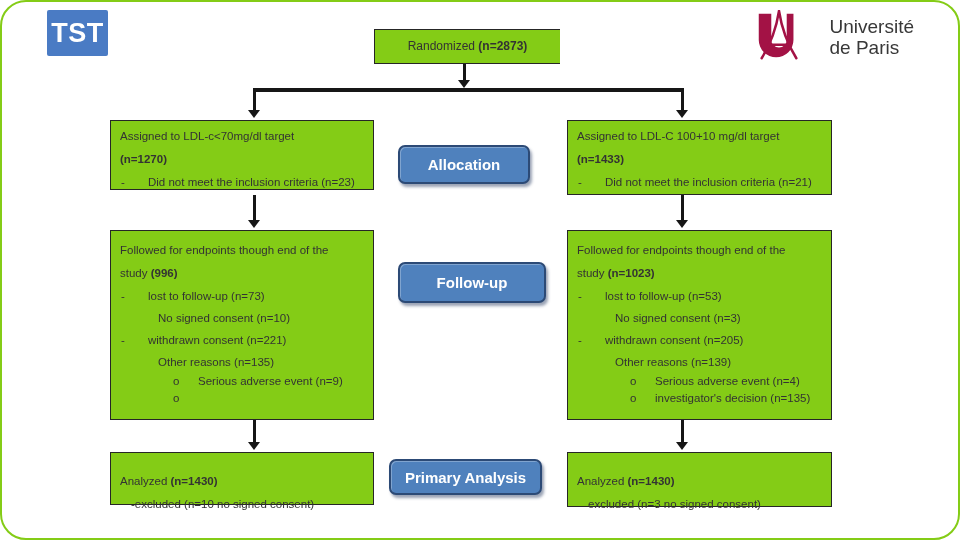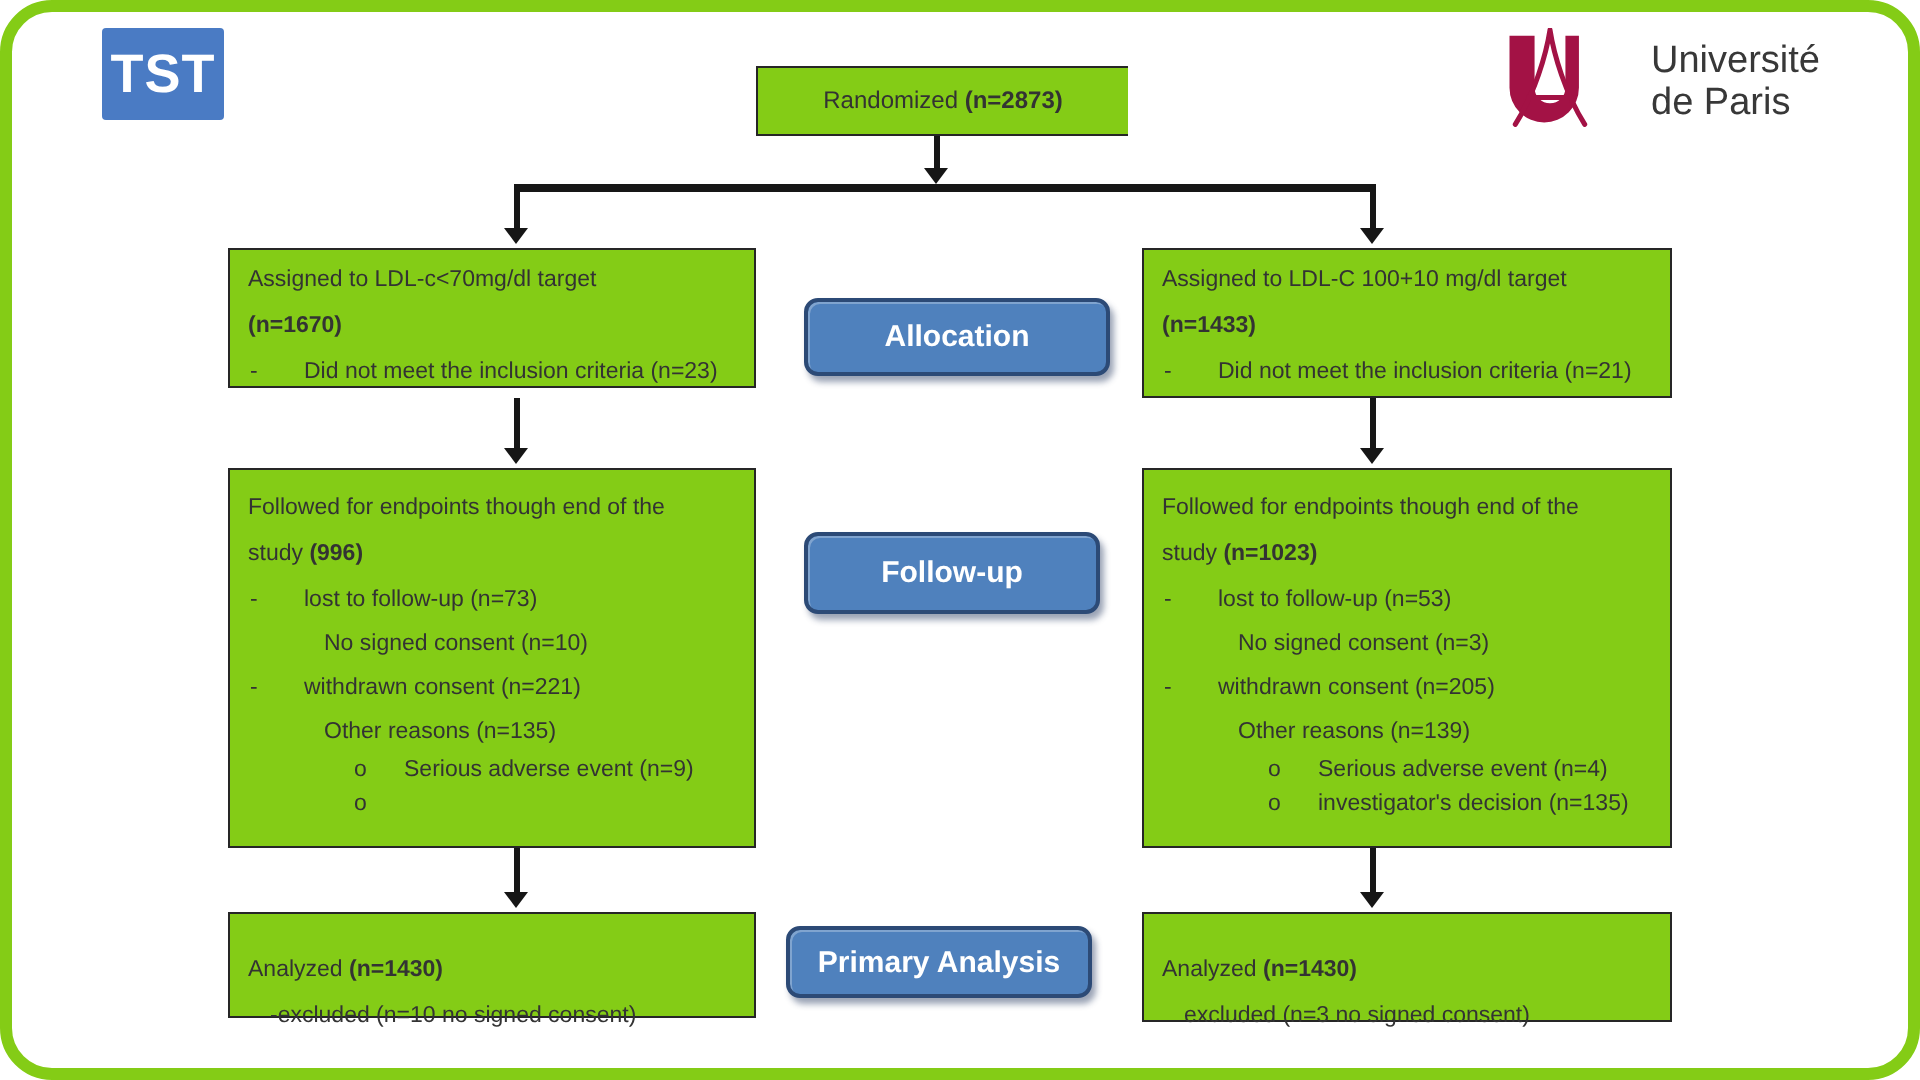--- a/index.html
+++ b/index.html
@@ -1,17 +1,17 @@
 <!DOCTYPE html>
 <html style="--stage-blue: #4f81bd; --stage-border: #2c4a76; --tst-blue: #4a7bc4; --crimson: #a31245; --text: #333333; --line: #161616;"><head>
 <meta charset="utf-8">
 <style>
   html,body{margin:0;padding:0;background:#ffffff;}
   body{width:960px;height:540px;position:relative;font-family:"Liberation Sans",sans-serif;}
-  .slide{position:absolute;inset:0;background:#fff;border:6px solid #84cc16;border-radius:26px;box-sizing:border-box;overflow:hidden;}
+  .slide{position:absolute;inset:0;background:#fff;border:2px solid #84cc16;border-radius:26px;box-sizing:border-box;overflow:hidden;}
 
   
   .tst{position:absolute;left:45px;top:8px;width:61px;height:46px;background:var(--tst-blue,#4a7bc4);
        color:#fff;font-weight:bold;font-size:27px;display:flex;align-items:center;justify-content:center;
        letter-spacing:.5px;border-radius:2px;}
 
   
   .uni{position:absolute;top:8px;right:44px;display:flex;align-items:center;gap:22px;}
   .uni svg{width:58px;height:54px;display:block;}
   .uni-text{color:#383838;font-size:19px;line-height:21px;font-weight:500;}
@@ -74,40 +74,40 @@
   <div class="vline" style="left:251px;top:90px;height:19px;"></div>
   <div class="ah" style="left:246px;top:108px;"></div>
   <div class="vline" style="left:679px;top:90px;height:19px;"></div>
   <div class="ah" style="left:674px;top:108px;"></div>
 
   <div class="fbox pt4" style="left:108px;top:118px;width:264px;height:70px;">
       <div class="line head">
         <span class="txt"><span>Assigned to LDL-c&lt;70mg/dl target</span></span>
       </div>
       <div class="line head">
-        <span class="txt"><span class="b">(n=1670)</span></span>
+        <span class="txt"><span class="b">(n=1270)</span></span>
       </div>
       <div class="line item">
         <span class="bullet">-</span>
         <span class="txt"><span>Did not meet the inclusion criteria (n=23)</span></span>
       </div>
     </div>
   <div class="fbox pt4" style="left:565px;top:118px;width:265px;height:75px;">
       <div class="line head">
         <span class="txt"><span>Assigned to LDL-C 100+10 mg/dl target</span></span>
       </div>
       <div class="line head">
         <span class="txt"><span class="b">(n=1433)</span></span>
       </div>
       <div class="line item">
         <span class="bullet">-</span>
         <span class="txt"><span>Did not meet the inclusion criteria (n=21)</span></span>
       </div>
     </div>
-  <div class="stage-btn" style="left:396px;top:143px;width:153px;height:39px;">Allocation</div>
+  <div class="stage-btn" style="left:396px;top:143px;width:132px;height:39px;">Allocation</div>
 
   <div class="vline" style="left:251px;top:193px;height:26px;"></div>
   <div class="ah" style="left:246px;top:218px;"></div>
   <div class="vline" style="left:679px;top:193px;height:26px;"></div>
   <div class="ah" style="left:674px;top:218px;"></div>
 
   <div class="fbox pt8" style="left:108px;top:228px;width:264px;height:190px;">
       <div class="line head">
         <span class="txt"><span>Followed for endpoints though end of the</span></span>
       </div>

